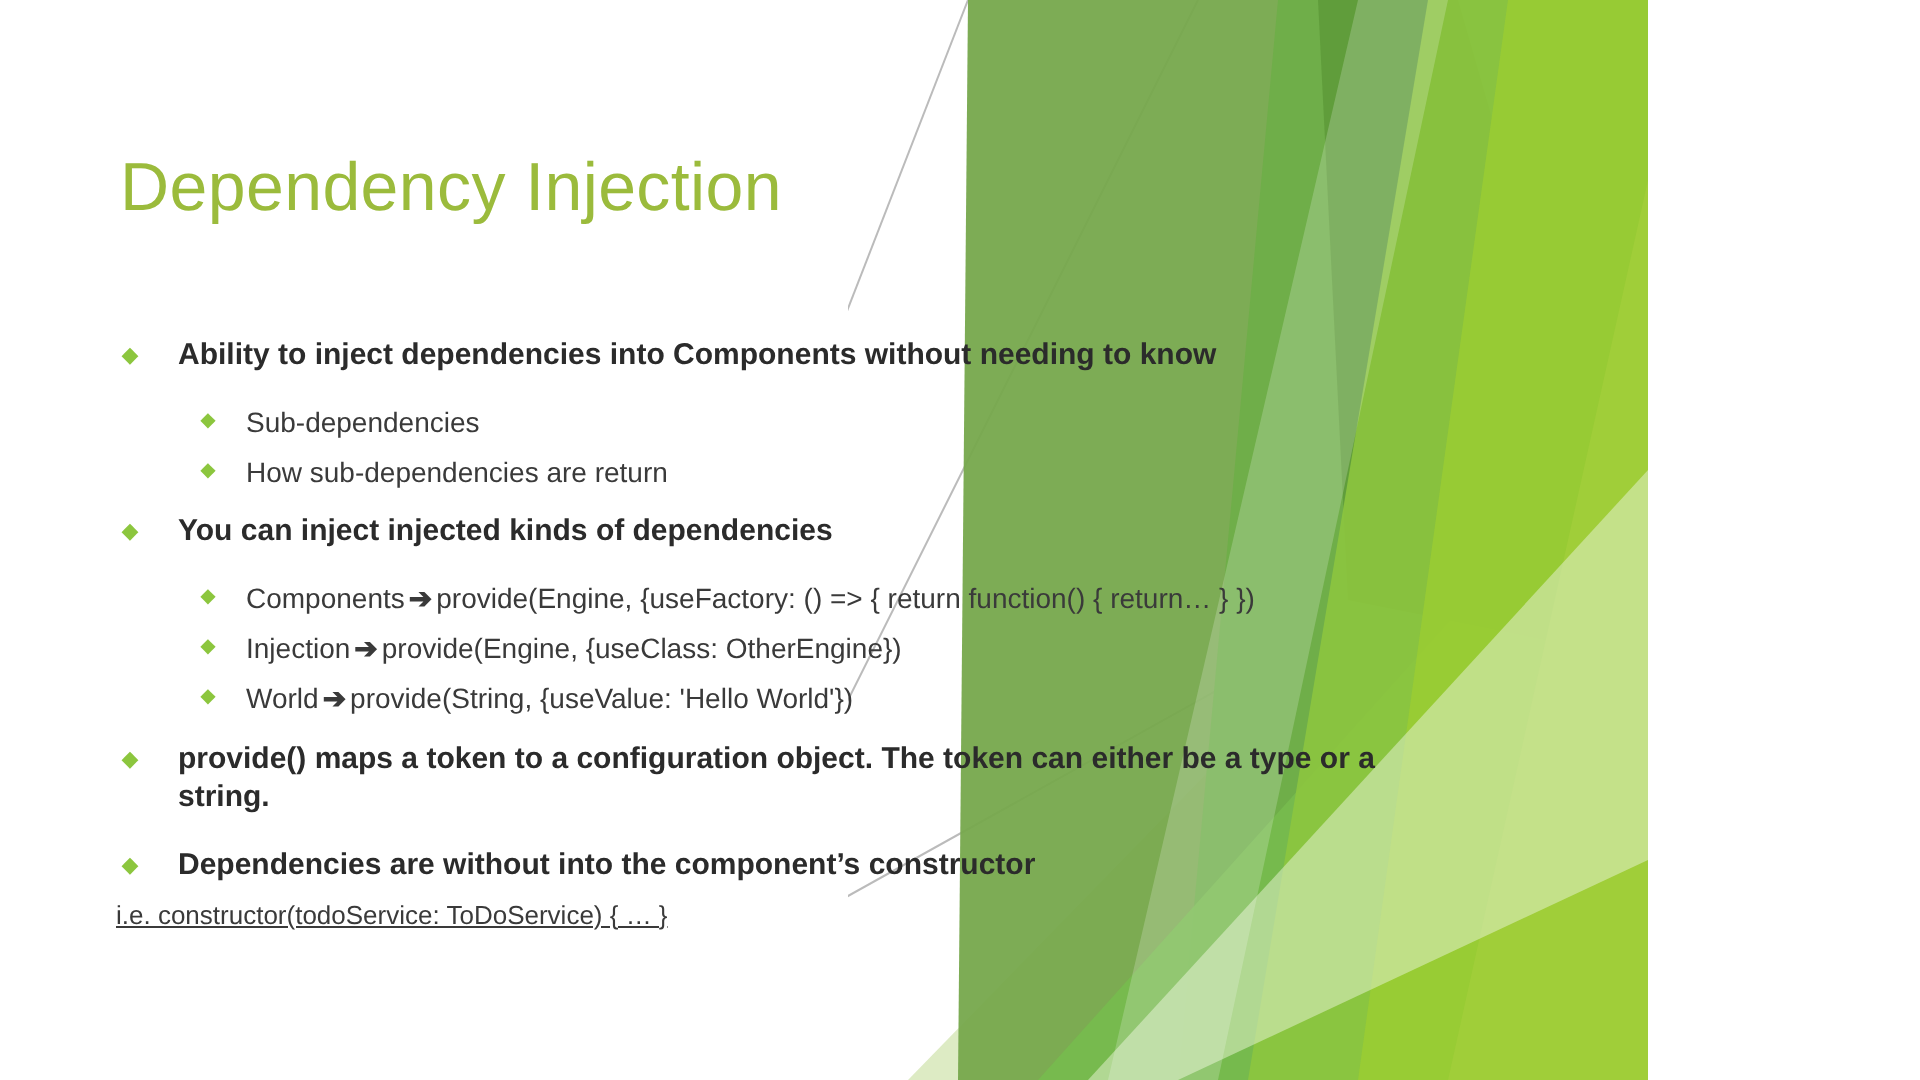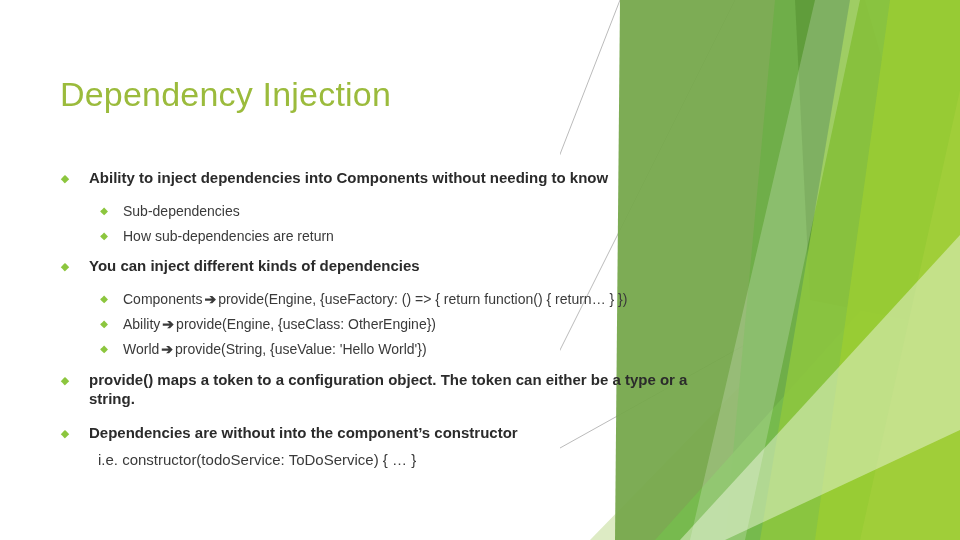--- a/index.html
+++ b/index.html
@@ -5,21 +5,21 @@
   html, body {
     margin: 0;
     padding: 0;
     background: #ffffff;
   }
   body {
     font-family: "Liberation Sans", sans-serif;
   }
   #slide {
     position: relative;
-    width: 960px;
+    width: 824px;
     height: 540px;
     background: #ffffff;
     overflow: hidden;
   }
 
   
   #decor {
     position: absolute;
     top: 0;
     right: 0;
@@ -109,25 +109,25 @@
     font-weight: bold;
     padding: 0 2px;
   }
 
   
   .gap-before { margin-top: 6px; }
   .tight { margin-bottom: 7px; }
 
   
   .note {
-    margin-left: 40px;
     margin-top: 7px;
-    font-size: 15px;
+    font-size: 13px;
     color: #3A3A3A;
     line-height: 1.3;
+    text-decoration: underline;
   }
 </style>
 </head>
 <body>
 
 <div id="slide">
 
   <div id="decor">
     <svg viewBox="0 0 400 540" preserveAspectRatio="none">
 
@@ -167,31 +167,31 @@
       <span class="txt">Sub-dependencies</span>
     </div>
 
     <div class="row lvl2">
       <span class="marker">◆</span>
       <span class="txt">How sub-dependencies are return</span>
     </div>
 
     <div class="row lvl1 gap-before">
       <span class="marker">◆</span>
-      <span class="txt">You can inject different kinds of dependencies</span>
+      <span class="txt">You can inject injected kinds of dependencies</span>
     </div>
 
     <div class="row lvl2 tight">
       <span class="marker">◆</span>
       <span class="txt"><span>Components</span><span class="arrow">➔</span><span>provide(Engine, {useFactory: () =&gt; { return function() { return… } })</span></span>
     </div>
 
     <div class="row lvl2 tight">
       <span class="marker">◆</span>
-      <span class="txt"><span>Ability</span><span class="arrow">➔</span><span>provide(Engine, {useClass: OtherEngine})</span></span>
+      <span class="txt"><span>Injection</span><span class="arrow">➔</span><span>provide(Engine, {useClass: OtherEngine})</span></span>
     </div>
 
     <div class="row lvl2">
       <span class="marker">◆</span>
       <span class="txt"><span>World</span><span class="arrow">➔</span><span>provide(String, {useValue: 'Hello World'})</span></span>
     </div>
 
     <div class="row lvl1 gap-before">
       <span class="marker">◆</span>
       <span class="txt">provide() maps a token to a configuration object. The token can either be a type or a string.</span>

